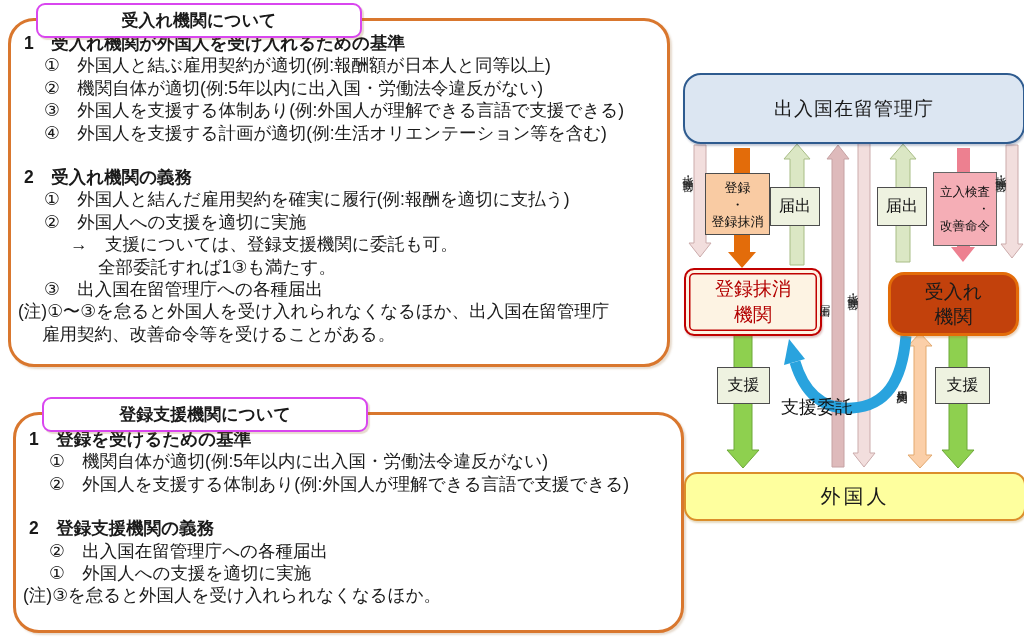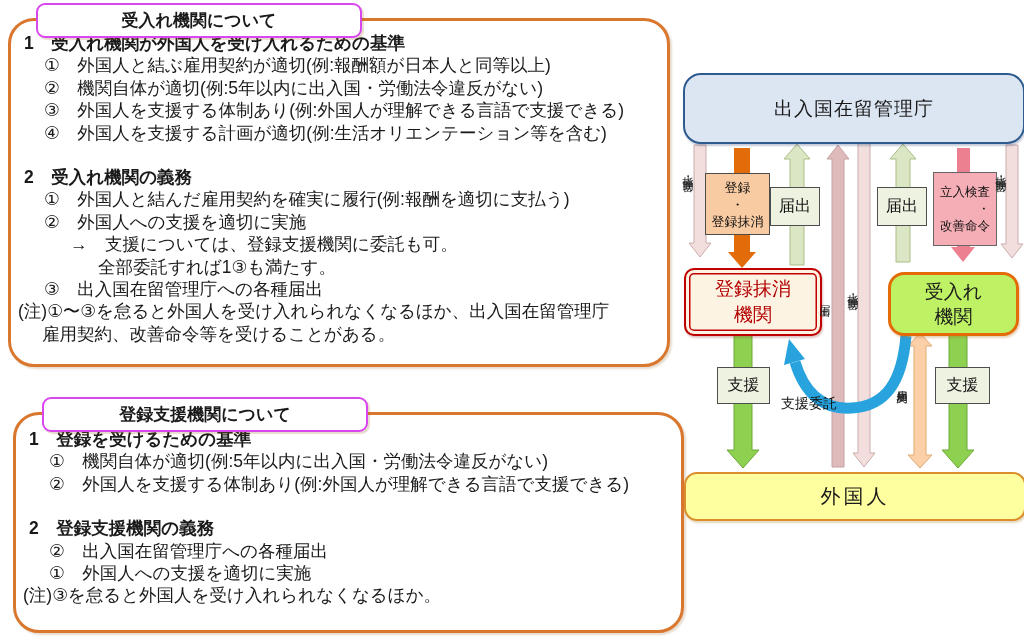--- a/index.html
+++ b/index.html
@@ -26,30 +26,30 @@
   
   #diagram{position:absolute;left:680px;top:70px;width:344px;height:460px;}
   #arrow-svg{position:absolute;left:0;top:0;}
   .dbox{position:absolute;display:flex;align-items:center;justify-content:center;
         text-align:center;white-space:pre-line;}
   .agency{background:#dce6f2;border:2.5px solid #2e5b8f;border-radius:18px;
         font-size:19px;letter-spacing:1px;box-shadow:1px 2px 2px rgba(60,80,120,.3);}
   .regorg{background:#fdf3e3;border:2.5px solid #c00000;border-radius:10px;
         box-shadow:inset 0 0 0 3px #fdf3e3, inset 0 0 0 4.5px #c00000, 1px 2px 2px rgba(150,60,60,.3);
         color:#b30000;font-size:19px;line-height:26px;}
-  .accorg{background:#bef264;border:3px solid #e36c09;border-radius:16px;
+  .accorg{background:#c2410c;border:3px solid #e36c09;border-radius:16px;
         font-size:19px;line-height:25px;box-shadow:1px 2px 2px rgba(180,110,40,.3);}
   .foreigner{background:#feff9e;border:2.5px solid #db8e2b;border-radius:13px;
         font-size:20px;letter-spacing:3px;box-shadow:1px 2px 2px rgba(170,130,40,.3);}
   .smallbox{background:#eef2e0;border:1px solid #4d4d4d;font-size:16px;color:#111;}
   .peachbox{background:#f9cba3;border:1px solid #4d4d4d;font-size:13px;line-height:17px;color:#111;}
   .pinkbox{background:#f5aeb6;border:1px solid #666;font-size:12.5px;line-height:17px;color:#111;text-align:right;}
   .vtext{position:absolute;writing-mode:vertical-rl;text-orientation:upright;
         font-size:11px;letter-spacing:1px;color:#222;line-height:13px;}
-  .htext{position:absolute;font-size:14px;color:#111;}
+  .htext{position:absolute;font-size:18px;color:#111;}
 </style>
 </head>
 <body>
 
 <div id="stage">
 
   <div class="panel" style="left:8px;top:18px;width:656px;height:343px;"></div>
   <div class="panel-title" style="left:36px;top:3px;width:322px;height:31px;">
     <span>受入れ機関について</span>
   </div>

